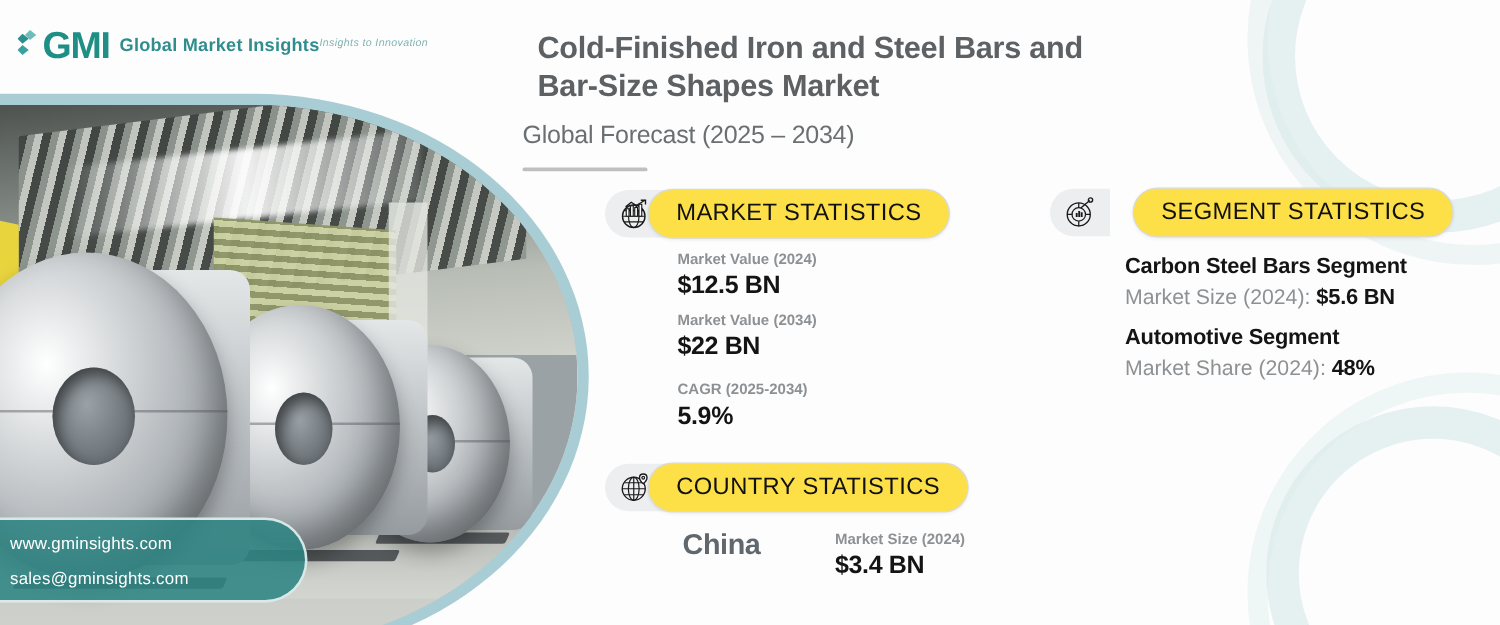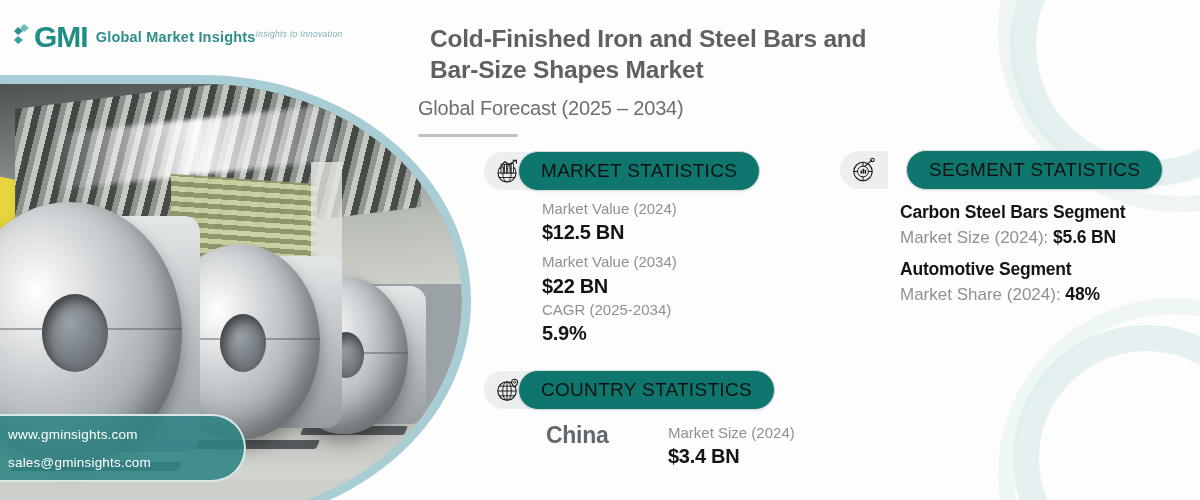--- a/index.html
+++ b/index.html
@@ -91,26 +91,26 @@
   
   .header{position:absolute;left:418px;top:12px;width:560px;z-index:7;}
   .title{font-size:24.5px;font-weight:700;color:#5d6164;line-height:1.25;letter-spacing:-.2px;margin:12px;}
   .subtitle{font-size:20px;color:#6b6f72;font-weight:400;margin:4px 0 0;letter-spacing:-.2px;}
   .rule{width:100px;height:3px;background:#bdbfc1;margin-top:14px;border-radius:2px;}
 
   
   .pill-head{position:absolute;display:flex;align-items:center;height:42px;z-index:7;}
   .pill-icon{width:48px;height:38px;background:#eceeef;border-radius:19px 0 0 19px;
     display:flex;align-items:center;justify-content:center;margin-right:-14px;}
-  .pill-label{height:40px;background:#0f766e;border:1.4px solid #d8dadb;border-radius:22px;
+  .pill-label{height:40px;background:#fde047;border:1.4px solid #d8dadb;border-radius:22px;
     display:flex;align-items:center;padding:0 22px;box-sizing:border-box;
     font-size:19px;color:#111;letter-spacing:.3px;box-shadow:0 1px 3px rgba(0,0,0,.07);}
 
   .blk{position:absolute;z-index:7;}
-  .lbl{font-size:15px;color:#8e9194;line-height:1.35;}
+  .lbl{font-size:12px;color:#8e9194;line-height:1.35;font-weight:bold;}
   .val{font-size:20px;font-weight:700;color:#141414;line-height:1.3;letter-spacing:-.3px;}
   .seg-t{font-size:17.5px;font-weight:700;color:#141414;line-height:1.45;letter-spacing:-.2px;}
   .seg-l{font-size:17px;color:#8e9194;line-height:1.45;}
   .seg-l b{color:#141414;font-weight:700;font-size:17.5px;letter-spacing:-.2px;}
   .country-name{font-size:23px;font-weight:700;color:#60686e;letter-spacing:-.3px;}
 </style>
 </head>
 <body>
 
 <div class="canvas">
@@ -197,21 +197,21 @@
       </svg>
     </div>
     <div class="pill-label">MARKET STATISTICS</div>
   </div>
 
   <div class="blk" style="left:542px;top:199px;">
     <div class="lbl">Market Value (2024)</div>
     <div class="val">$12.5 BN</div>
     <div class="lbl" style="margin-top:7px;">Market Value (2034)</div>
     <div class="val">$22 BN</div>
-    <div class="lbl" style="margin-top:1px;">CAGR (2025-2034)</div>
+    <div class="lbl" style="margin-top:13px;">CAGR (2025-2034)</div>
     <div class="val">5.9%</div>
   </div>
 
   <div class="pill-head" style="left:840px;top:149px;gap:32px;">
     <div class="pill-icon">
       <svg width="26" height="26" viewBox="0 0 26 26">
         <circle cx="12" cy="14.5" r="9.2" fill="none" stroke="#1a1a1a" stroke-width="1.1"></circle>
         <circle cx="12" cy="14.5" r="5.4" fill="none" stroke="#1a1a1a" stroke-width="1"></circle>
         <path d="M12 5.3v4.1M12 19.9v4.3M2.8 14.5h4.2M17 14.5h4.2" stroke="#1a1a1a" stroke-width="1"></path>
         <rect x="9.6" y="13.4" width="1.5" height="3.2" fill="#1a1a1a"></rect>

